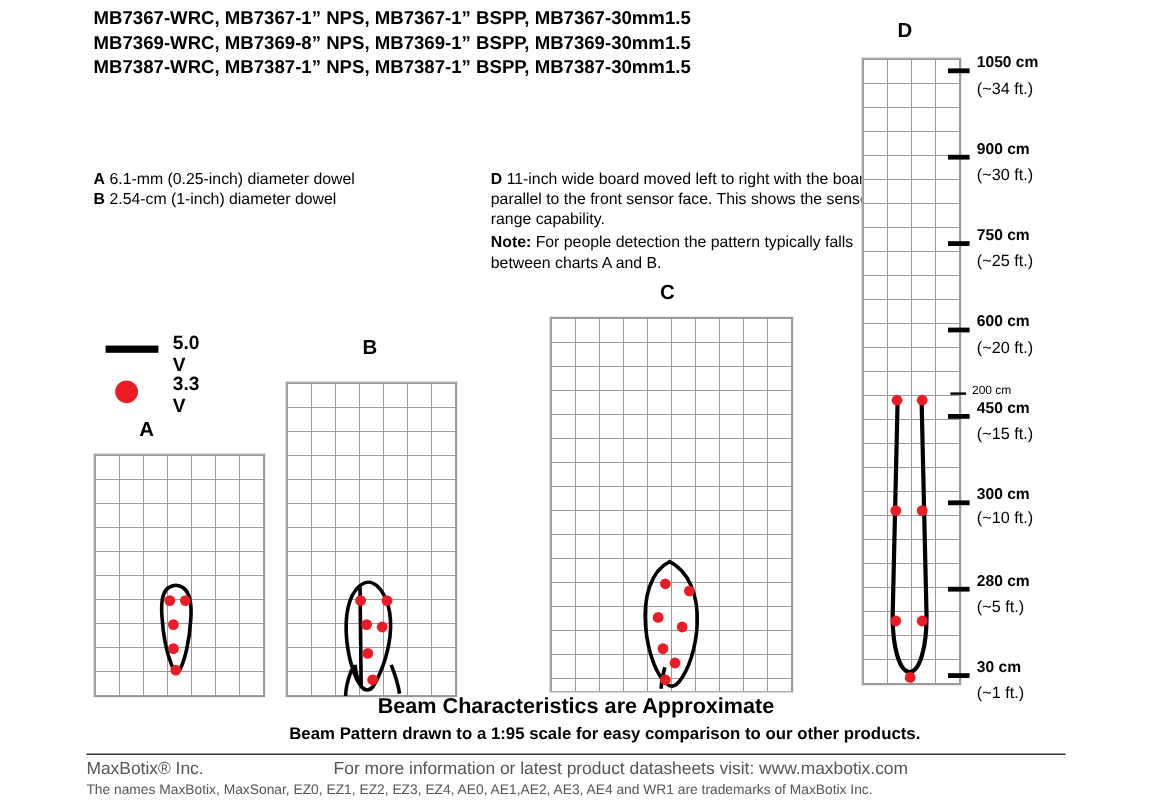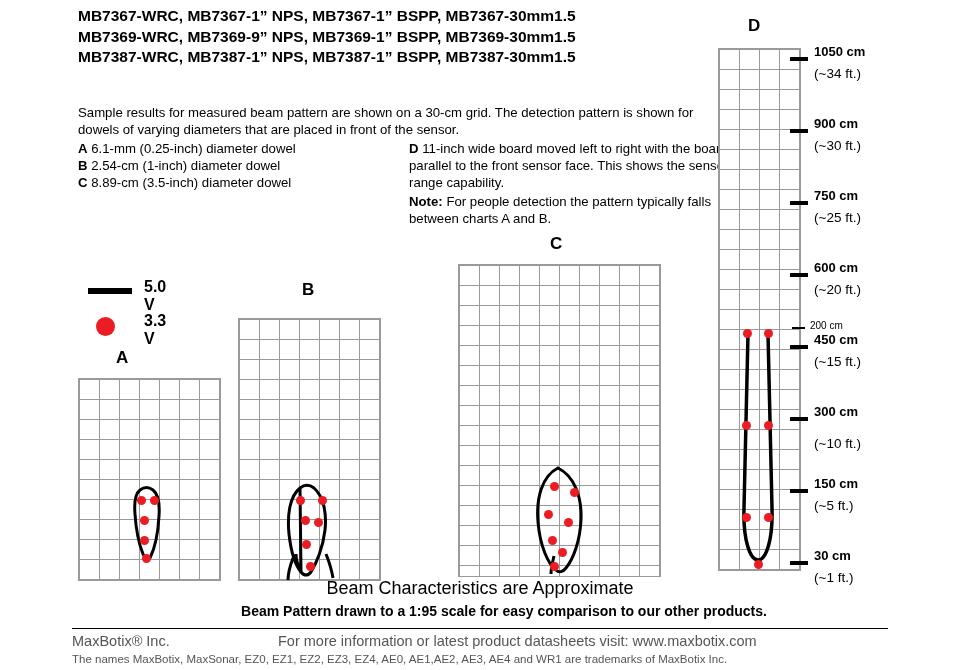--- a/index.html
+++ b/index.html
@@ -38,58 +38,51 @@
 
   
   #dscale{position:absolute;left:790px;top:44px;width:160px;}
   #dscale .tick{position:absolute;width:18px;height:4px;background:#000;left:0;}
   #dscale .cm{position:absolute;left:24px;font-size:13px;font-weight:bold;color:#000;white-space:nowrap;}
   #dscale .ft{position:absolute;left:24px;font-size:13.5px;color:#000;white-space:nowrap;}
   #dscale .tick-sm{position:absolute;left:2px;width:13px;height:2px;background:#000;}
   #dscale .cm-sm{position:absolute;left:20px;font-size:10px;color:#000;white-space:nowrap;}
 
   
-  #cap1{position:absolute;left:0;top:578px;width:960px;text-align:center;font-size:18px;font-weight:normal;color:#000;}
+  #cap1{position:absolute;left:0;top:578px;width:960px;text-align:center;font-size:18px;font-weight:bold;color:#000;}
   #cap2{position:absolute;left:0;top:603px;width:960px;text-align:center;font-size:14px;font-weight:bold;color:#000;padding-left:24px;}
   #rule{position:absolute;left:72px;top:628px;width:816px;height:1px;background:#000;}
   #foot{position:absolute;left:72px;top:633px;width:816px;}
   #foot .f1{position:absolute;left:0;top:0;font-size:14.5px;color:#555;}
   #foot .f2{position:absolute;left:206px;top:0;font-size:14.5px;color:#555;white-space:nowrap;}
   #foot .f3{position:absolute;left:0;top:20px;font-size:11.5px;color:#555;white-space:nowrap;}
 </style>
 </head>
 <body>
 
 <div class="black-bar" style="left:0;top:0;width:960px;height:0;"></div>
 
 <div id="sheet">
 
   <div id="titles">
     <div class="tline">MB7367-WRC, MB7367-1” NPS, MB7367-1” BSPP, MB7367-30mm1.5</div>
-    <div class="tline">MB7369-WRC, MB7369-9” NPS, MB7369-1” BSPP, MB7369-30mm1.5</div>
+    <div class="tline">MB7369-WRC, MB7369-8” NPS, MB7369-1” BSPP, MB7369-30mm1.5</div>
     <div class="tline">MB7387-WRC, MB7387-1” NPS, MB7387-1” BSPP, MB7387-30mm1.5</div>
   </div>
 
-  <div id="desc">
-    <div class="p1">Sample results for measured beam pattern are shown on a 30-cm grid. The detection pattern is shown for dowels of varying diameters that are placed in front of the sensor.</div>
-  </div>
 
   <div id="legendcols">
     <div class="colL">
       <div>
         <span class="kb">A</span>
         <span>6.1-mm (0.25-inch) diameter dowel</span>
       </div>
       <div>
         <span class="kb">B</span>
         <span>2.54-cm (1-inch) diameter dowel</span>
-      </div>
-      <div>
-        <span class="kb">C</span>
-        <span>8.89-cm (3.5-inch) diameter dowel</span>
       </div>
     </div>
     <div class="colR">
       <div>
         <span class="kb">D</span>
         <span>11-inch wide board moved left to right with the board parallel to the front sensor face. This shows the sensor’s range capability.</span>
       </div>
       <div style="margin-top:2px;">
         <span class="kb">Note:</span>
         <span>For people detection the pattern typically falls between charts A and B.</span>
@@ -192,24 +185,24 @@
 
     <div class="tick-sm" style="top:283px;"></div>
     <div class="cm-sm" style="top:276px;">200 cm</div>
 
     <div class="tick" style="top:301px;"></div>
     <div class="cm" style="top:288px;">450 cm</div>
     <div class="ft" style="top:310px;">(~15 ft.)</div>
 
     <div class="tick" style="top:373px;"></div>
     <div class="cm" style="top:360px;">300 cm</div>
-    <div class="ft" style="top:392px;text-align:center;">(~10 ft.)</div>
+    <div class="ft" style="top:380px;text-align:center;">(~10 ft.)</div>
 
     <div class="tick" style="top:445px;"></div>
-    <div class="cm" style="top:432px;">150 cm</div>
+    <div class="cm" style="top:432px;">280 cm</div>
     <div class="ft" style="top:454px;">(~5 ft.)</div>
 
     <div class="tick" style="top:517px;"></div>
     <div class="cm" style="top:504px;">30 cm</div>
     <div class="ft" style="top:526px;">(~1 ft.)</div>
   </div>
 
   <div id="cap1">Beam Characteristics are Approximate</div>
   <div id="cap2">Beam Pattern drawn to a 1:95 scale for easy comparison to our other products.</div>
   <div id="rule"></div>

